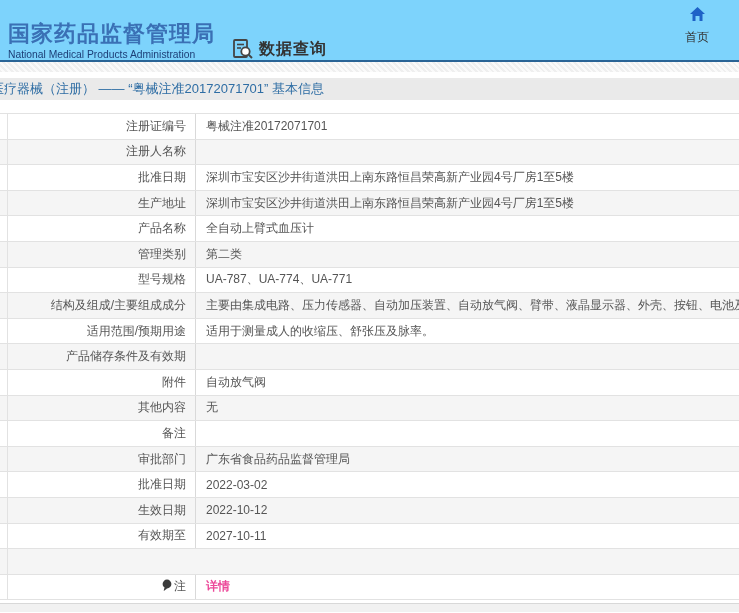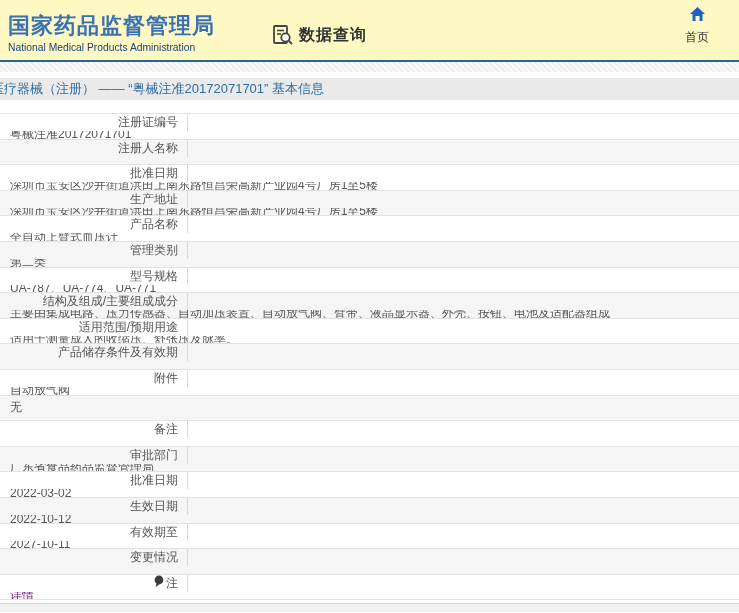--- a/index.html
+++ b/index.html
@@ -6,24 +6,23 @@
   html, body {
     width: 739px; height: 613px;
     font-family: "Liberation Sans", sans-serif;
     background: #ffffff;
     overflow: hidden;
   }
   
   .header {
     height: 60px;
     display: flex;
-    align-items: center;
+    align-items: flex-end;
     position: relative;
-    background: #fef9c3;
-    gap: 40px;
+    background: #7dd3fc;
   }
   .logo-block {
     margin: 7px 0 0 8px;
     width: 200px;
   }
   .logo-title {
     color: #3a70b5;
     font-size: 22px;
     font-weight: bold;
     letter-spacing: 1px;
@@ -88,21 +87,20 @@
     width: 739px;
     border-top: 1px solid #e2e2e2;
   }
   .info-row {
     display: flex;
     height: 25.6px;
     align-items: stretch;
     border-bottom: 1px solid #e2e2e2;
     background: #ffffff;
     overflow: hidden;
-    flex-direction: column;
   }
   .info-row.alt { background: #f5f5f5; }
   .cell-stub {
     width: 8px;
     border-right: 1px solid #e2e2e2;
     flex: none;
   }
   .cell-label {
     width: 188px;
     flex: none;
@@ -118,21 +116,21 @@
   .cell-value {
     flex: 1;
     display: flex;
     align-items: center;
     padding-left: 10px;
     color: #555555;
     font-size: 12px;
     white-space: nowrap;
     overflow: hidden;
   }
-  .cell-value.link { color: #701a75; cursor: pointer; }
+  .cell-value.link { color: #ec4899; cursor: pointer; font-weight: bold; }
   .label-pin-icon {
     width: 10px; height: 13px;
     margin-right: 2px;
     flex: none;
   }
 
   
   .gap-4 { height: 3px; background: #ffffff; }
   .footer-bar {
     height: 9px;
@@ -273,20 +271,24 @@
     <div class="cell-stub"></div>
     <div class="cell-label">
       <span class="pin-holder"></span>
         <span class="label-text">附件</span>
     </div>
     <div class="cell-value">自动放气阀</div>
   </div>
 
   <div class="info-row alt">
     <div class="cell-stub"></div>
+    <div class="cell-label">
+      <span class="pin-holder"></span>
+        <span class="label-text">其他内容</span>
+    </div>
     <div class="cell-value">无</div>
   </div>
 
   <div class="info-row">
     <div class="cell-stub"></div>
     <div class="cell-label">
       <span class="pin-holder"></span>
         <span class="label-text">备注</span>
     </div>
   </div>
@@ -322,24 +324,20 @@
     <div class="cell-stub"></div>
     <div class="cell-label">
       <span class="pin-holder"></span>
         <span class="label-text">有效期至</span>
     </div>
     <div class="cell-value">2027-10-11</div>
   </div>
 
   <div class="info-row alt">
     <div class="cell-stub"></div>
-    <div class="cell-label">
-      <span class="pin-holder"></span>
-        <span class="label-text">变更情况</span>
-    </div>
     <div class="cell-value"></div>
   </div>
 
   <div class="info-row">
     <div class="cell-stub"></div>
     <div class="cell-label">
       <span class="pin-holder"><svg class="label-pin-icon" viewBox="0 0 10 13" width="10" height="13">
             <circle cx="5" cy="5" r="4.4" fill="#3b3b3b"></circle>
             <path d="M2.6 8.2 L1.6 12 L5.2 9.4 Z" fill="#3b3b3b"></path>
           </svg></span>

